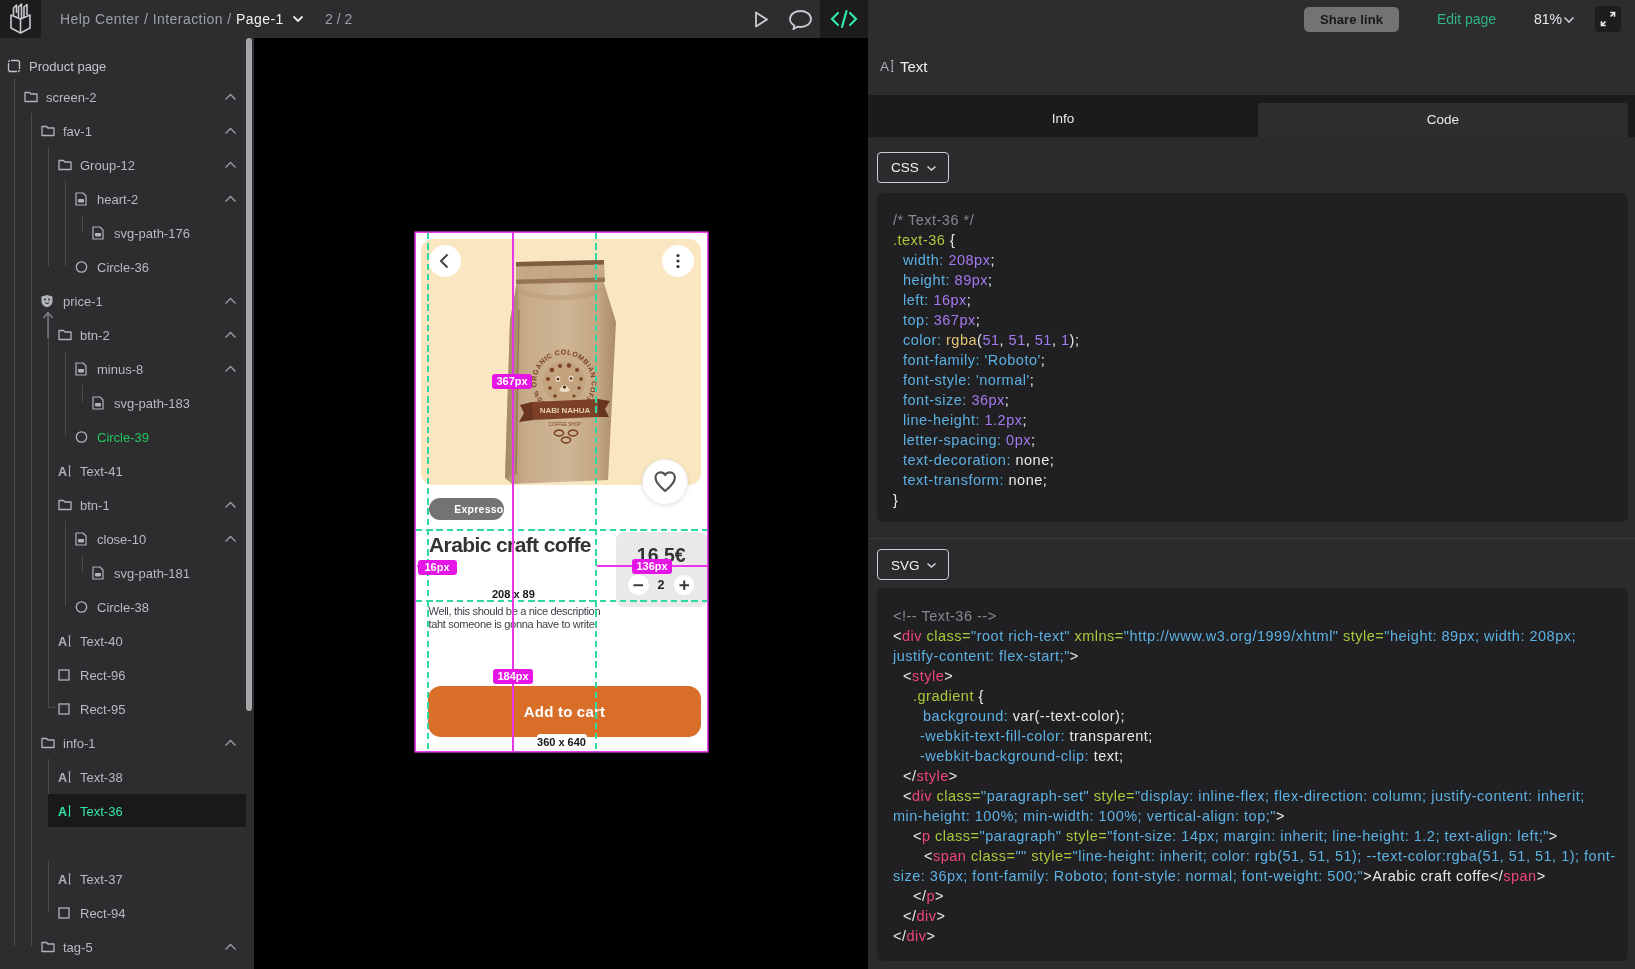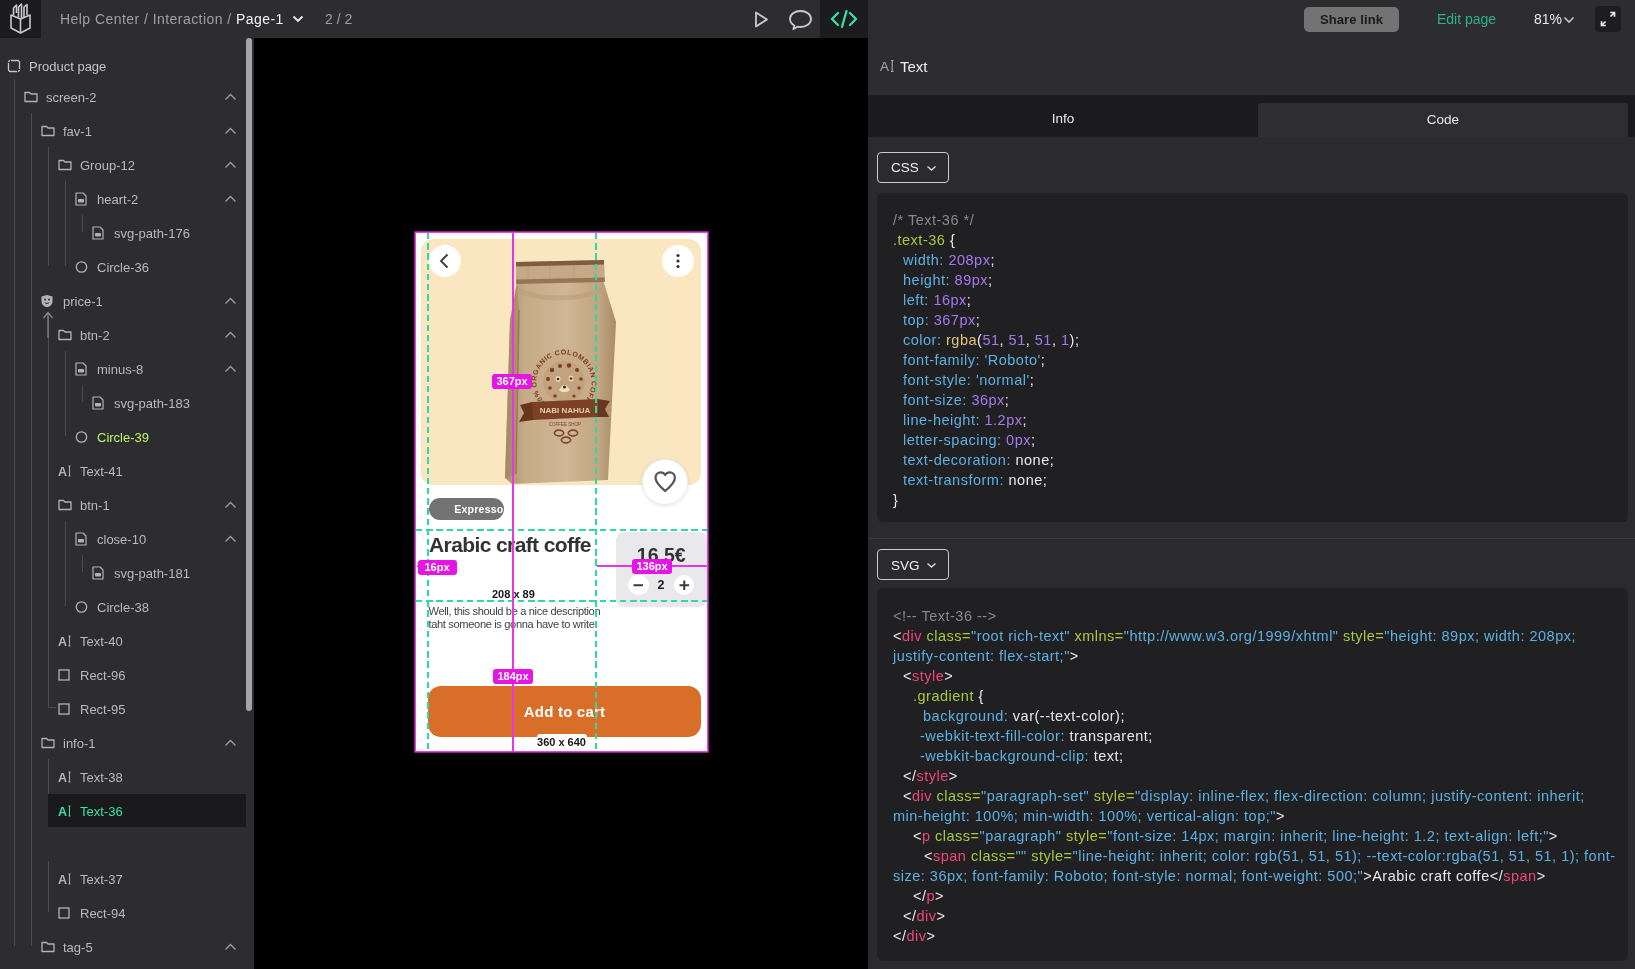--- a/index.html
+++ b/index.html
@@ -274,21 +274,21 @@
         </svg>
       </span>
       <span class="rowtxt" style="left:114px;color:#b7bac0;">svg-path-183</span>
     </div>
     <div class="row" style="left:0;top:382px;width:254px;">
       <span class="ricon" style="left:75px;">
         <svg width="13" height="13" viewBox="0 0 13 13">
           <circle cx="6.5" cy="6.5" r="5.2" fill="none" stroke="#b0b3ba" stroke-width="1.3"></circle>
         </svg>
       </span>
-      <span class="rowtxt" style="left:97px;color:#bef264;">Circle-39</span>
+      <span class="rowtxt" style="left:97px;color:#22c55e;">Circle-39</span>
     </div>
     <div class="row" style="left:0;top:416px;width:254px;">
       <span class="ricon" style="left:58px;">
         <svg width="14" height="13" viewBox="0 0 14 13">
           <text x="0" y="11" font-size="12.5" font-weight="bold" font-family="Liberation Sans" fill="#b0b3ba">A</text>
           <path d="M10.5 1.5 L12.5 1.5 M11.5 1.5 L11.5 11.5 M10.5 11.5 L12.5 11.5" stroke="#b0b3ba" stroke-width="1.1"></path>
         </svg>
       </span>
       <span class="rowtxt" style="left:80px;color:#b7bac0;">Text-41</span>
     </div>

